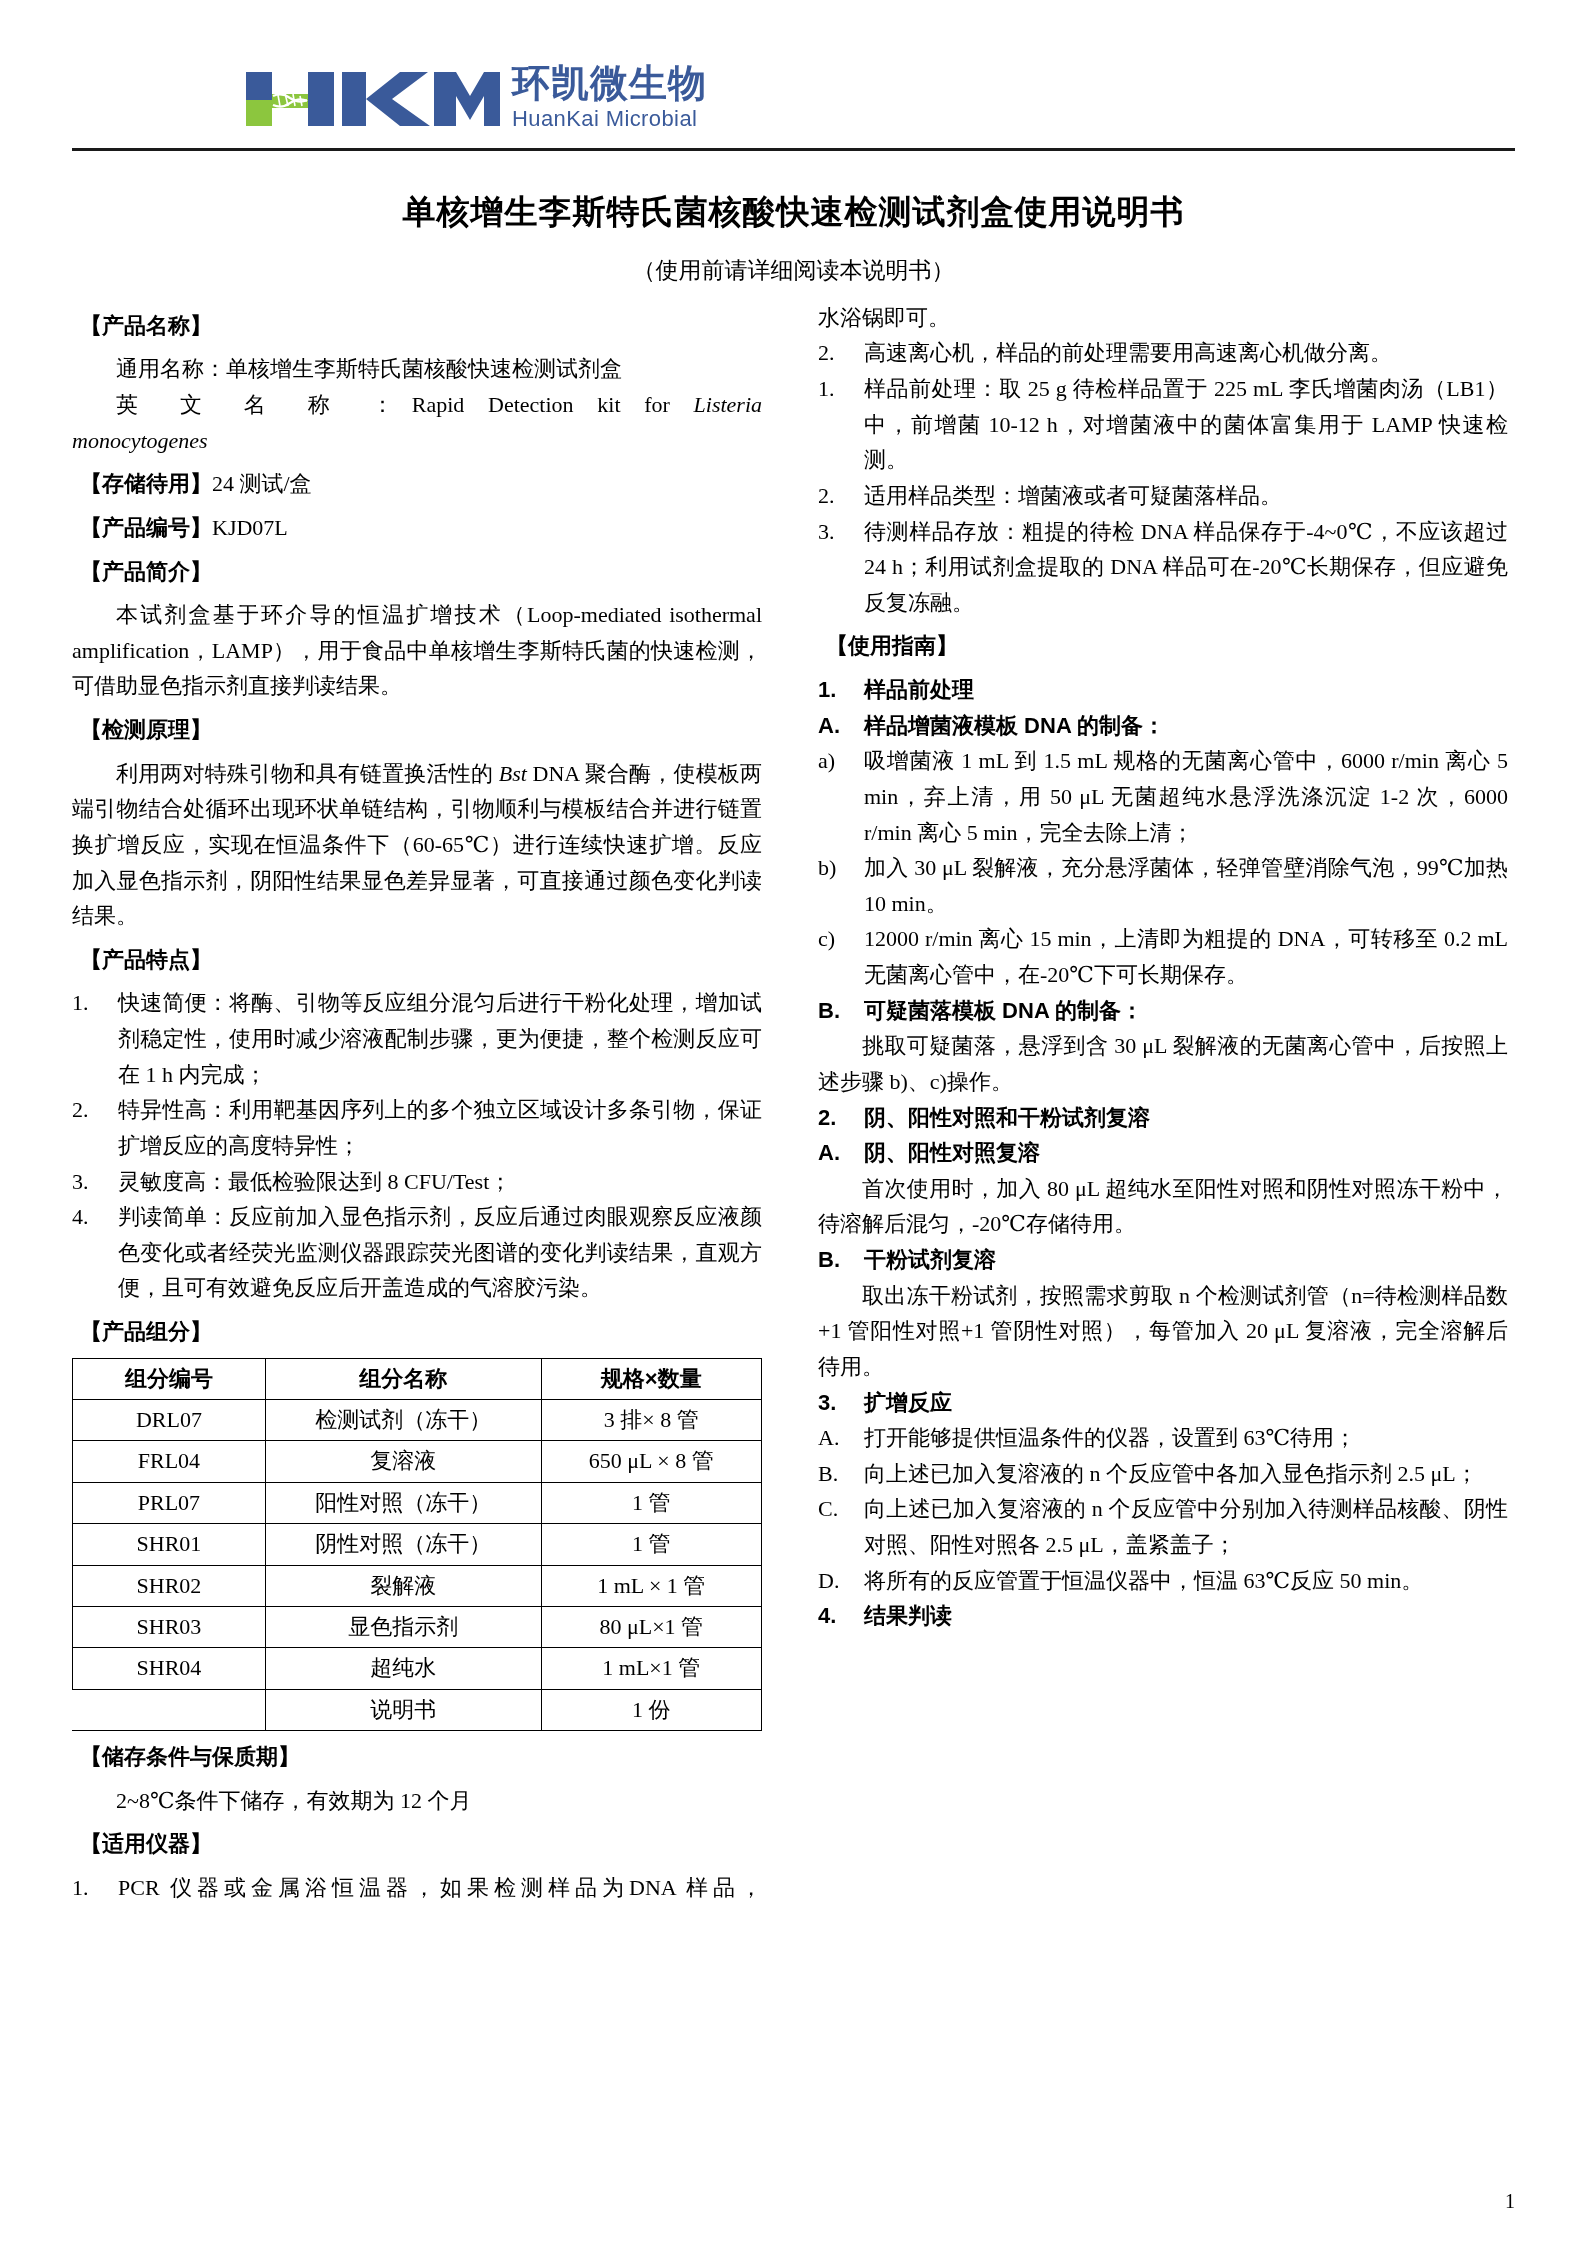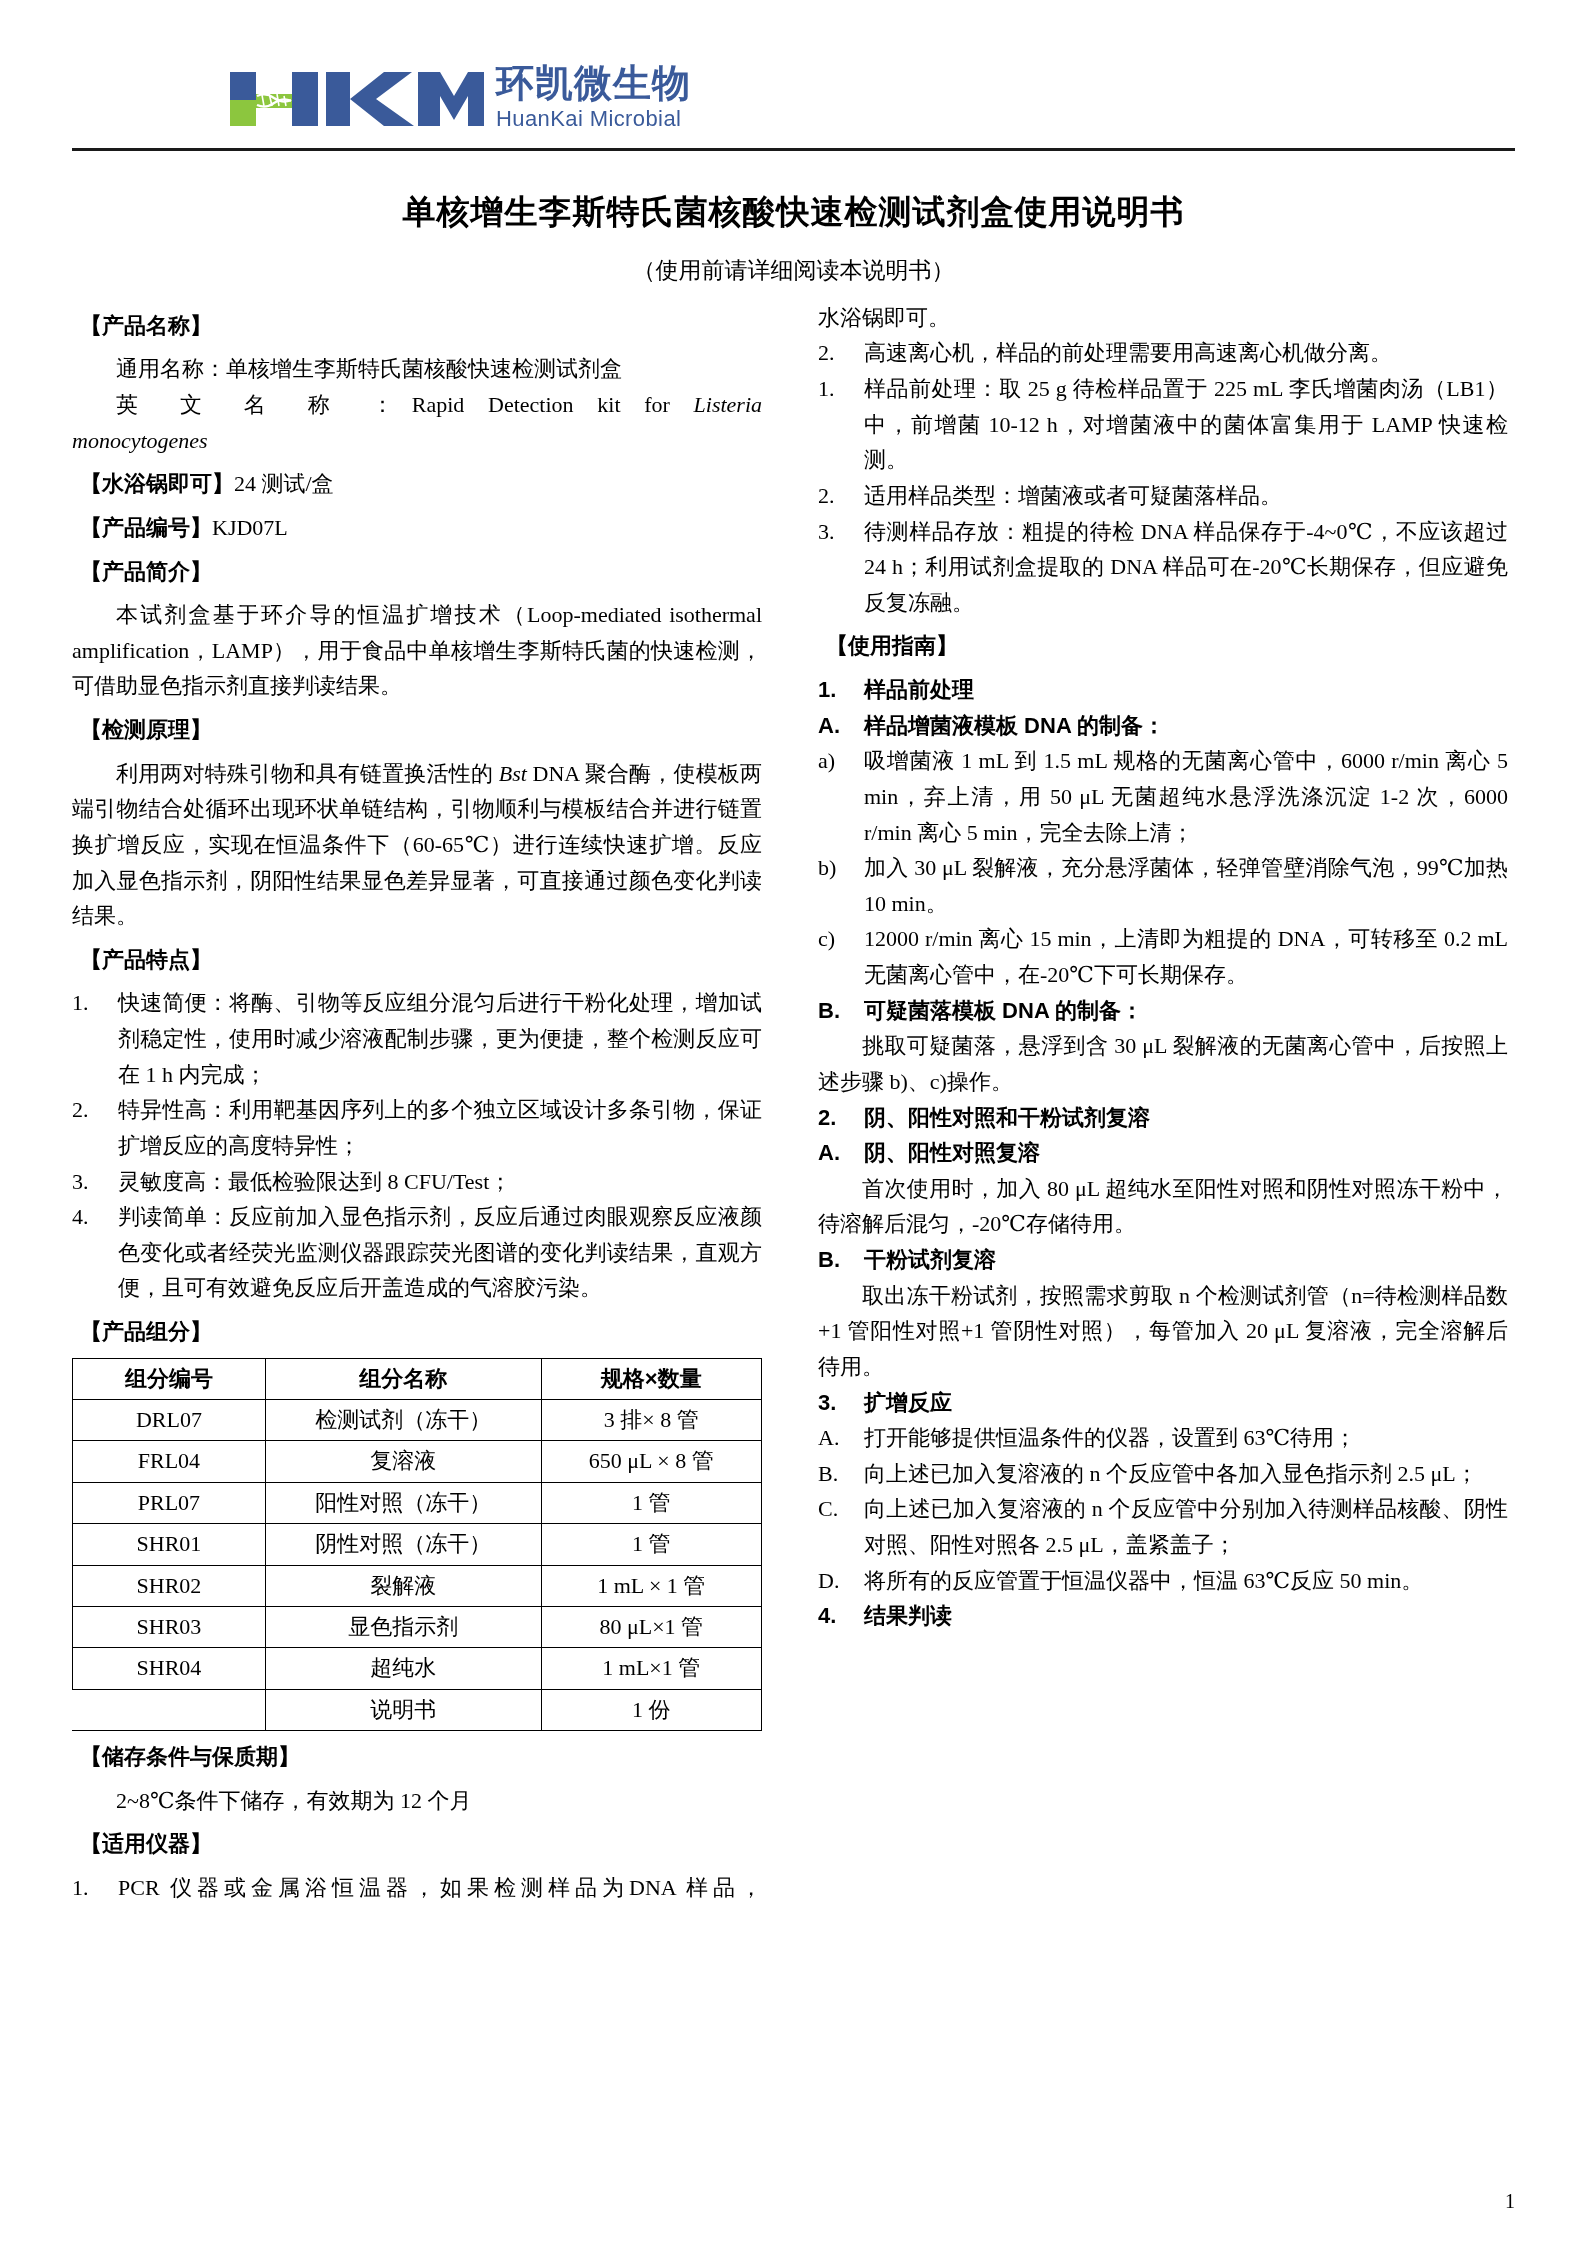--- a/index.html
+++ b/index.html
@@ -23,21 +23,21 @@
     position: relative;
   }
 
   
   .header {
     position: relative;
     height: 92px;
   }
   .logo-wrap {
     position: absolute;
-    left: 154px;
+    left: 170px;
     top: 8px;
     display: flex;
     align-items: flex-end;
     height: 72px;
   }
   .logo-mark {
     position: relative;
     width: 258px;
     height: 66px;
   }
@@ -223,21 +223,21 @@
 
   <div class="columns">
 
     <div class="col col-left">
 
       <div class="sec-head">【产品名称】</div>
       <div class="para indent">通用名称：单核增生李斯特氏菌核酸快速检测试剂盒</div>
       <div class="para indent justify-spread"><span>英 文 名 称 ：</span><span>Rapid Detection kit for </span><span class="ital">Listeria</span></div>
       <div class="para ital">monocytogenes</div>
 
-      <div class="sec-head"><span>【水浴锅即可】</span><span class="inline-val">24 测试/盒</span></div>
+      <div class="sec-head"><span>【存储待用】</span><span class="inline-val">24 测试/盒</span></div>
 
       <div class="sec-head"><span>【产品编号】</span><span class="inline-val">KJD07L</span></div>
 
       <div class="sec-head">【产品简介】</div>
       <div class="para indent">本试剂盒基于环介导的恒温扩增技术（Loop-mediated isothermal amplification，LAMP），用于食品中单核增生李斯特氏菌的快速检测，可借助显色指示剂直接判读结果。</div>
 
       <div class="sec-head">【检测原理】</div>
       <div class="para indent"><span>利用两对特殊引物和具有链置换活性的 </span><span class="ital">Bst</span><span> DNA 聚合酶，使模板两端引物结合处循环出现环状单链结构，引物顺利与模板结合并进行链置换扩增反应，实现在恒温条件下（60-65℃）进行连续快速扩增。反应加入显色指示剂，阴阳性结果显色差异显著，可直接通过颜色变化判读结果。</span></div>
 
       <div class="sec-head">【产品特点】</div>

